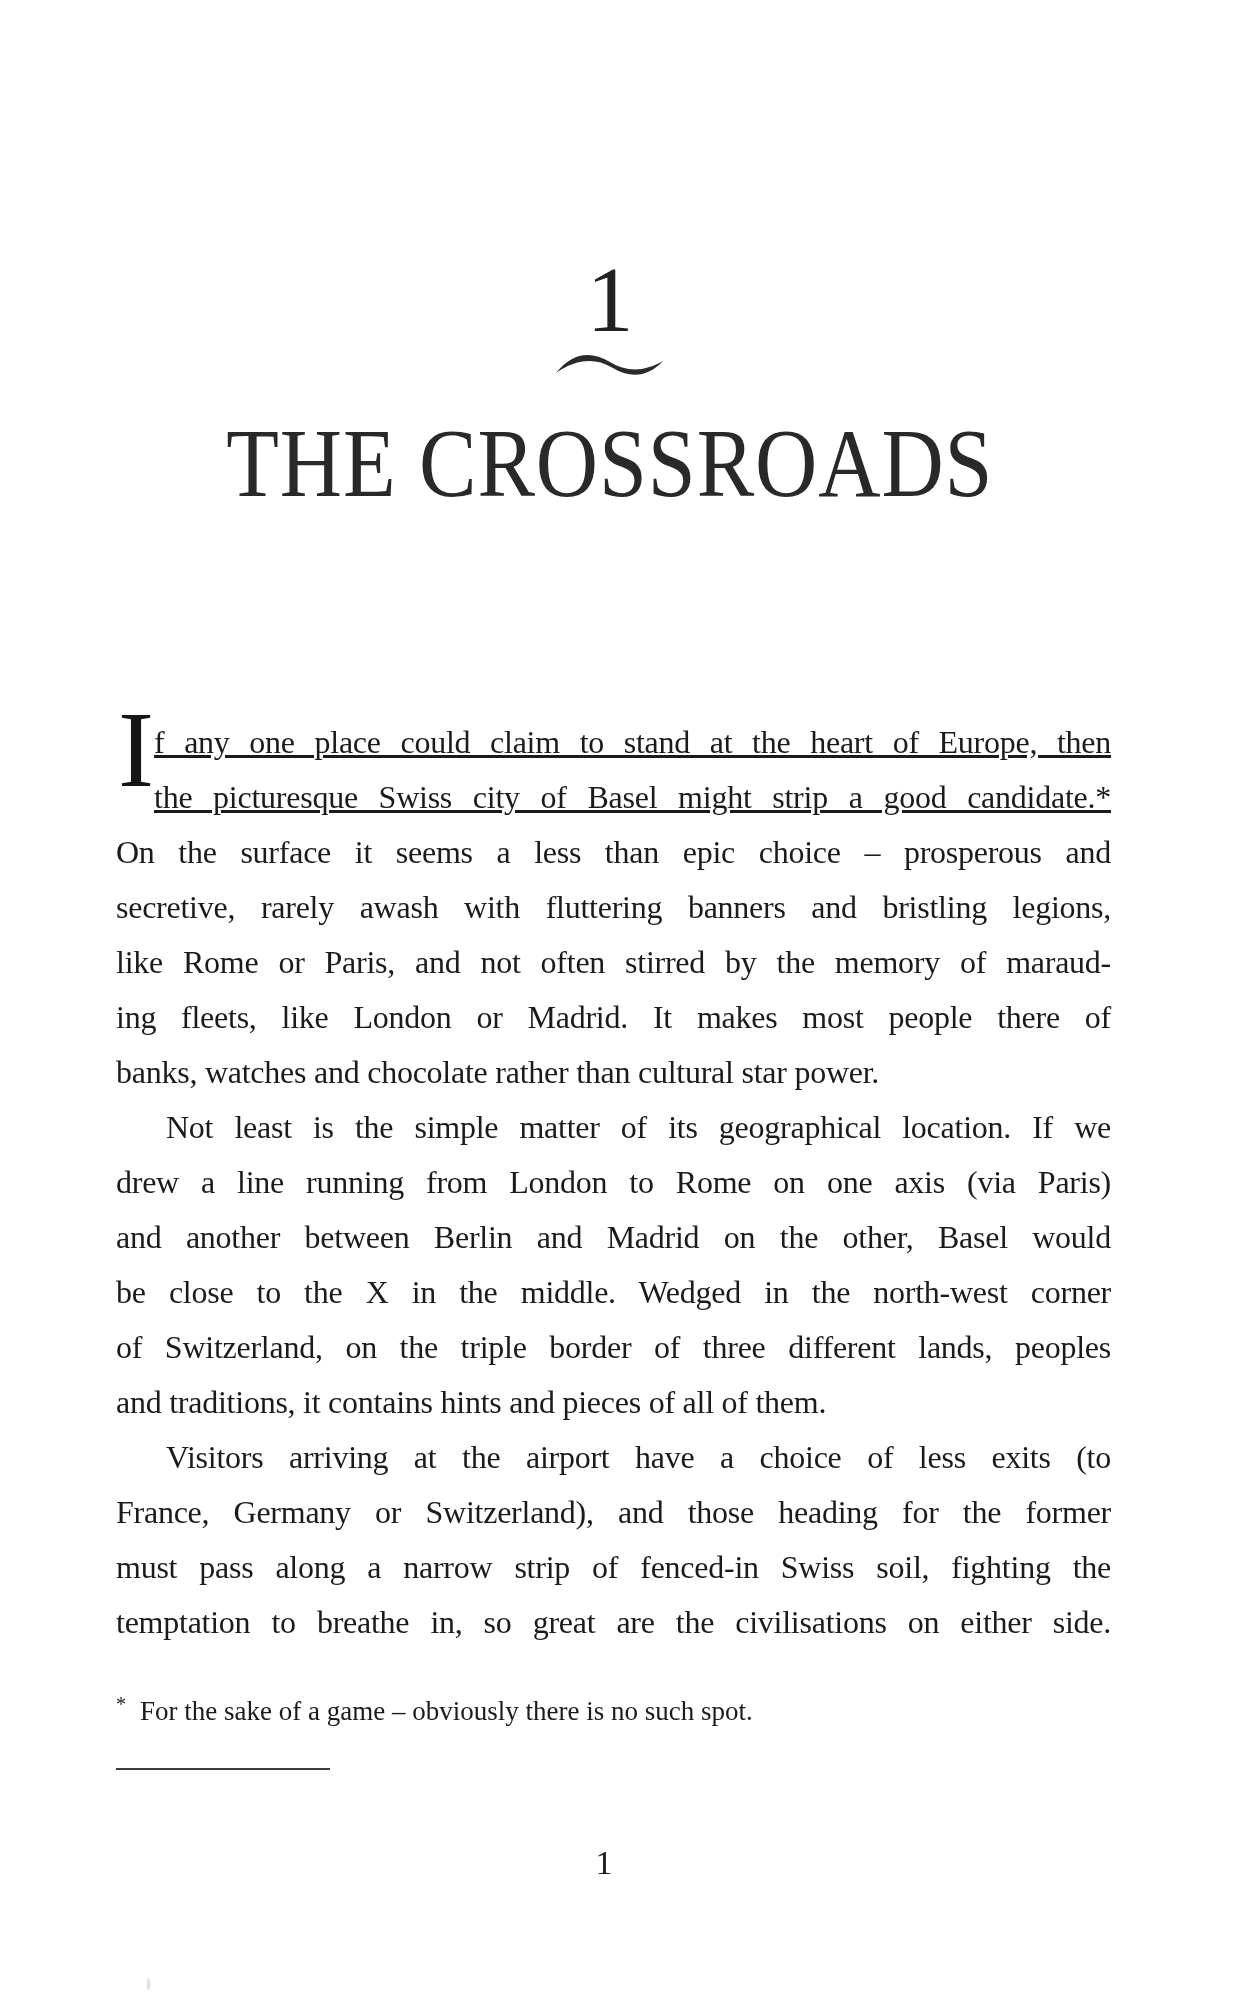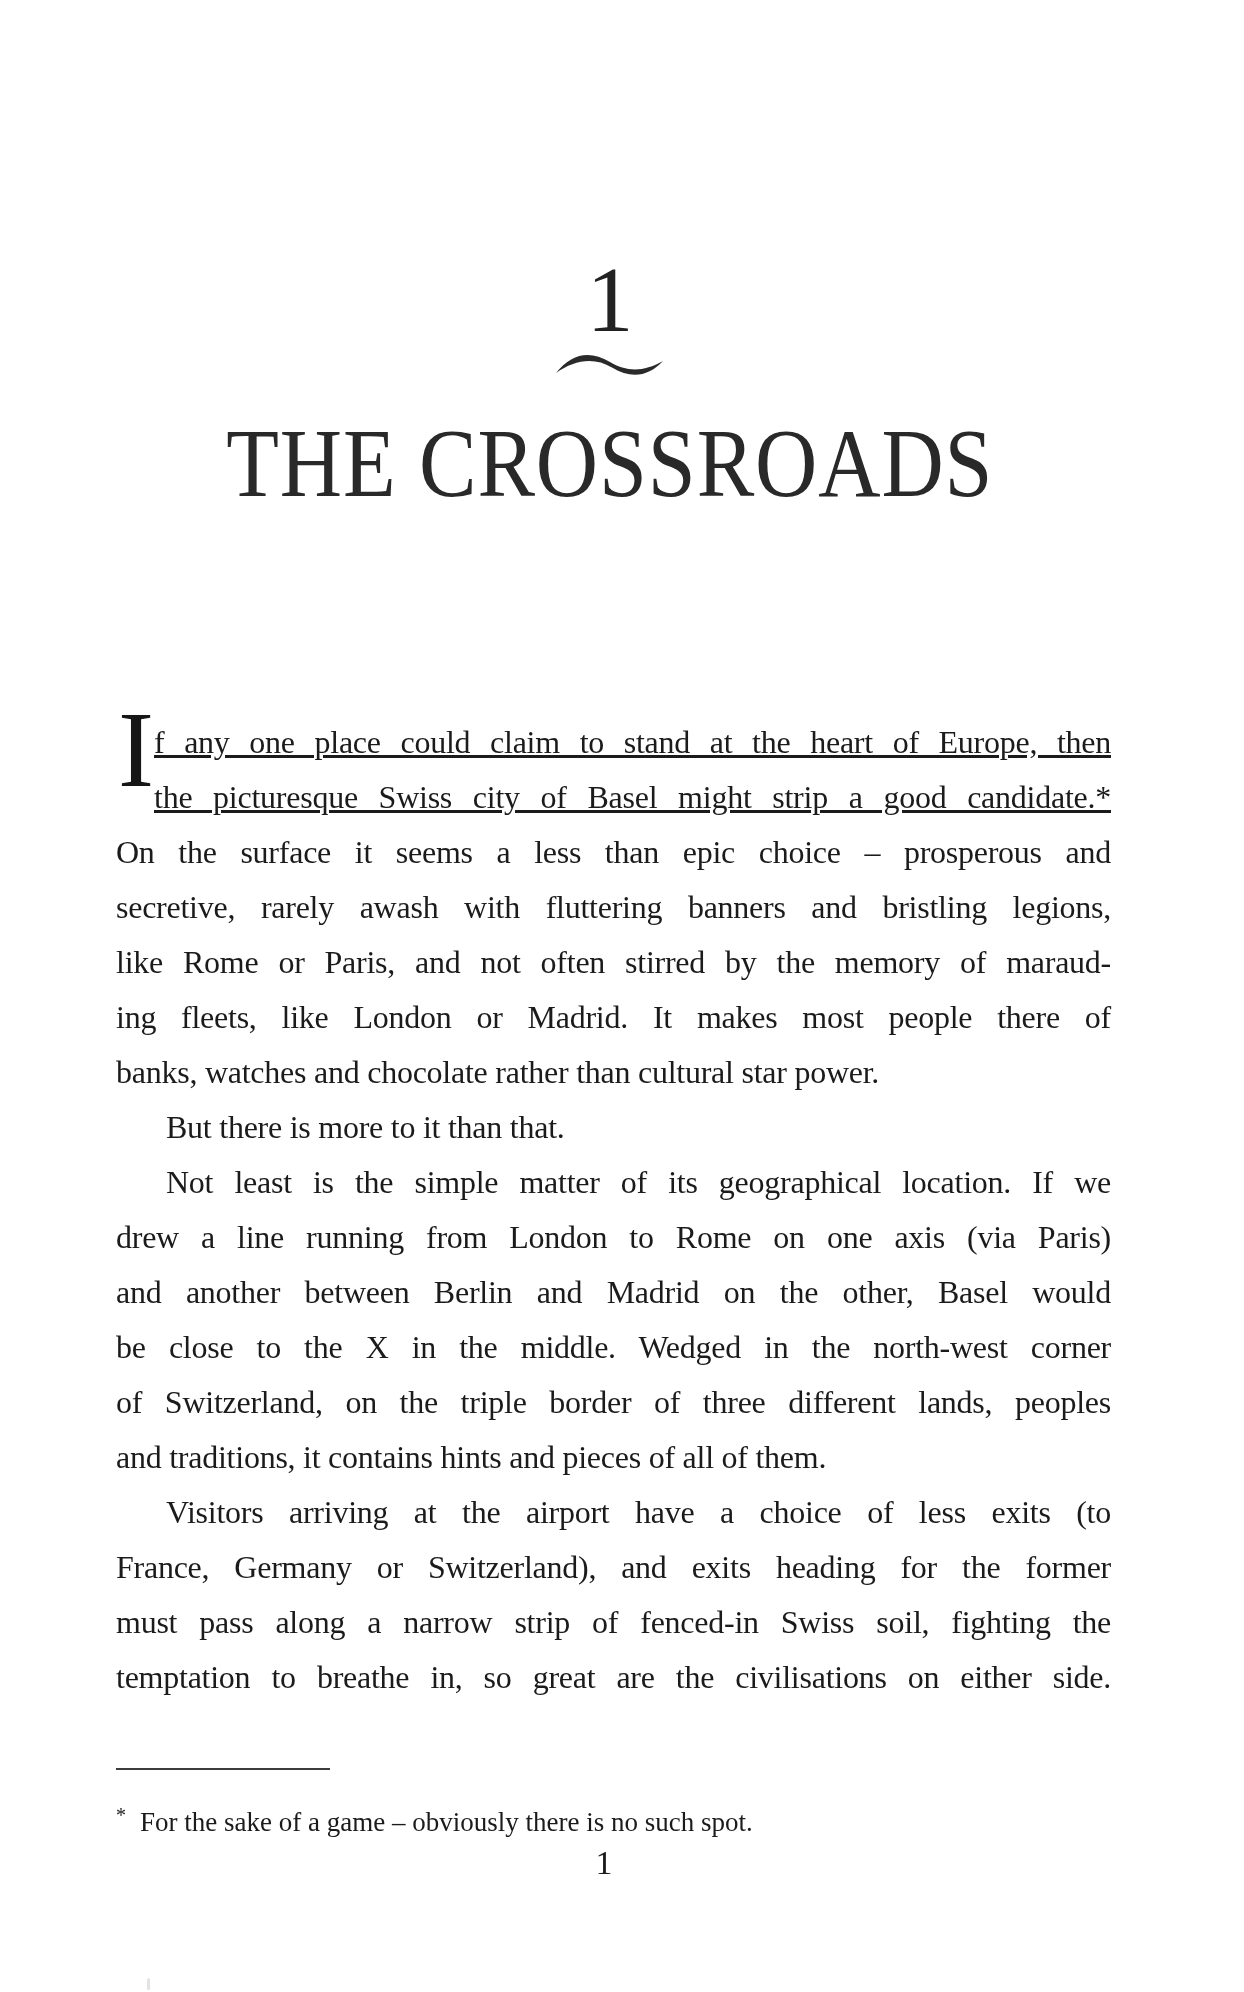--- a/index.html
+++ b/index.html
@@ -73,21 +73,21 @@
     position: absolute;
     left: 116px;
     top: 1768px;
     width: 214px;
     height: 2px;
     background: #3c3c3c;
   }
   .footnote {
     position: absolute;
     left: 116px;
-    top: 1795px;
+    top: 1684px;
     width: 995px;
     font-size: 27px;
     line-height: 40px;
     color: #1b1b1b;
   }
   .footnote .marker {
     font-size: 20px;
     vertical-align: 9px;
     margin-right: 14px;
   }
@@ -130,29 +130,28 @@
   <div class="body-text">
     <span class="drop-cap">I</span>
 
   <div class="line dc">f any one place could claim to stand at the heart of Europe, then</div>
       <div class="line dc">the picturesque Swiss city of Basel might strip a good candidate.*</div>
       <div class="line">On the surface it seems a less than epic choice – prosperous and</div>
       <div class="line">secretive, rarely awash with fluttering banners and bristling legions,</div>
       <div class="line">like Rome or Paris, and not often stirred by the memory of maraud-</div>
       <div class="line">ing fleets, like London or Madrid. It makes most people there of</div>
       <div class="line end">banks, watches and chocolate rather than cultural star power.</div>
-      <div class="line end ind">But there is more to it than that.</div>
       <div class="line ind">Not least is the simple matter of its geographical location. If we</div>
       <div class="line">drew a line running from London to Rome on one axis (via Paris)</div>
       <div class="line">and another between Berlin and Madrid on the other, Basel would</div>
       <div class="line">be close to the X in the middle. Wedged in the north-west corner</div>
       <div class="line">of Switzerland, on the triple border of three different lands, peoples</div>
       <div class="line end">and traditions, it contains hints and pieces of all of them.</div>
       <div class="line ind">Visitors arriving at the airport have a choice of less exits (to</div>
-      <div class="line">France, Germany or Switzerland), and exits heading for the former</div>
+      <div class="line">France, Germany or Switzerland), and those heading for the former</div>
       <div class="line">must pass along a narrow strip of fenced-in Swiss soil, fighting the</div>
       <div class="line">temptation to breathe in, so great are the civilisations on either side.</div>
     </div>
 
   <div class="footnote-rule"></div>
 
   <div class="footnote">
     <span class="marker">*</span><span>For the sake of a game – obviously there is no such spot.</span>
   </div>
 

